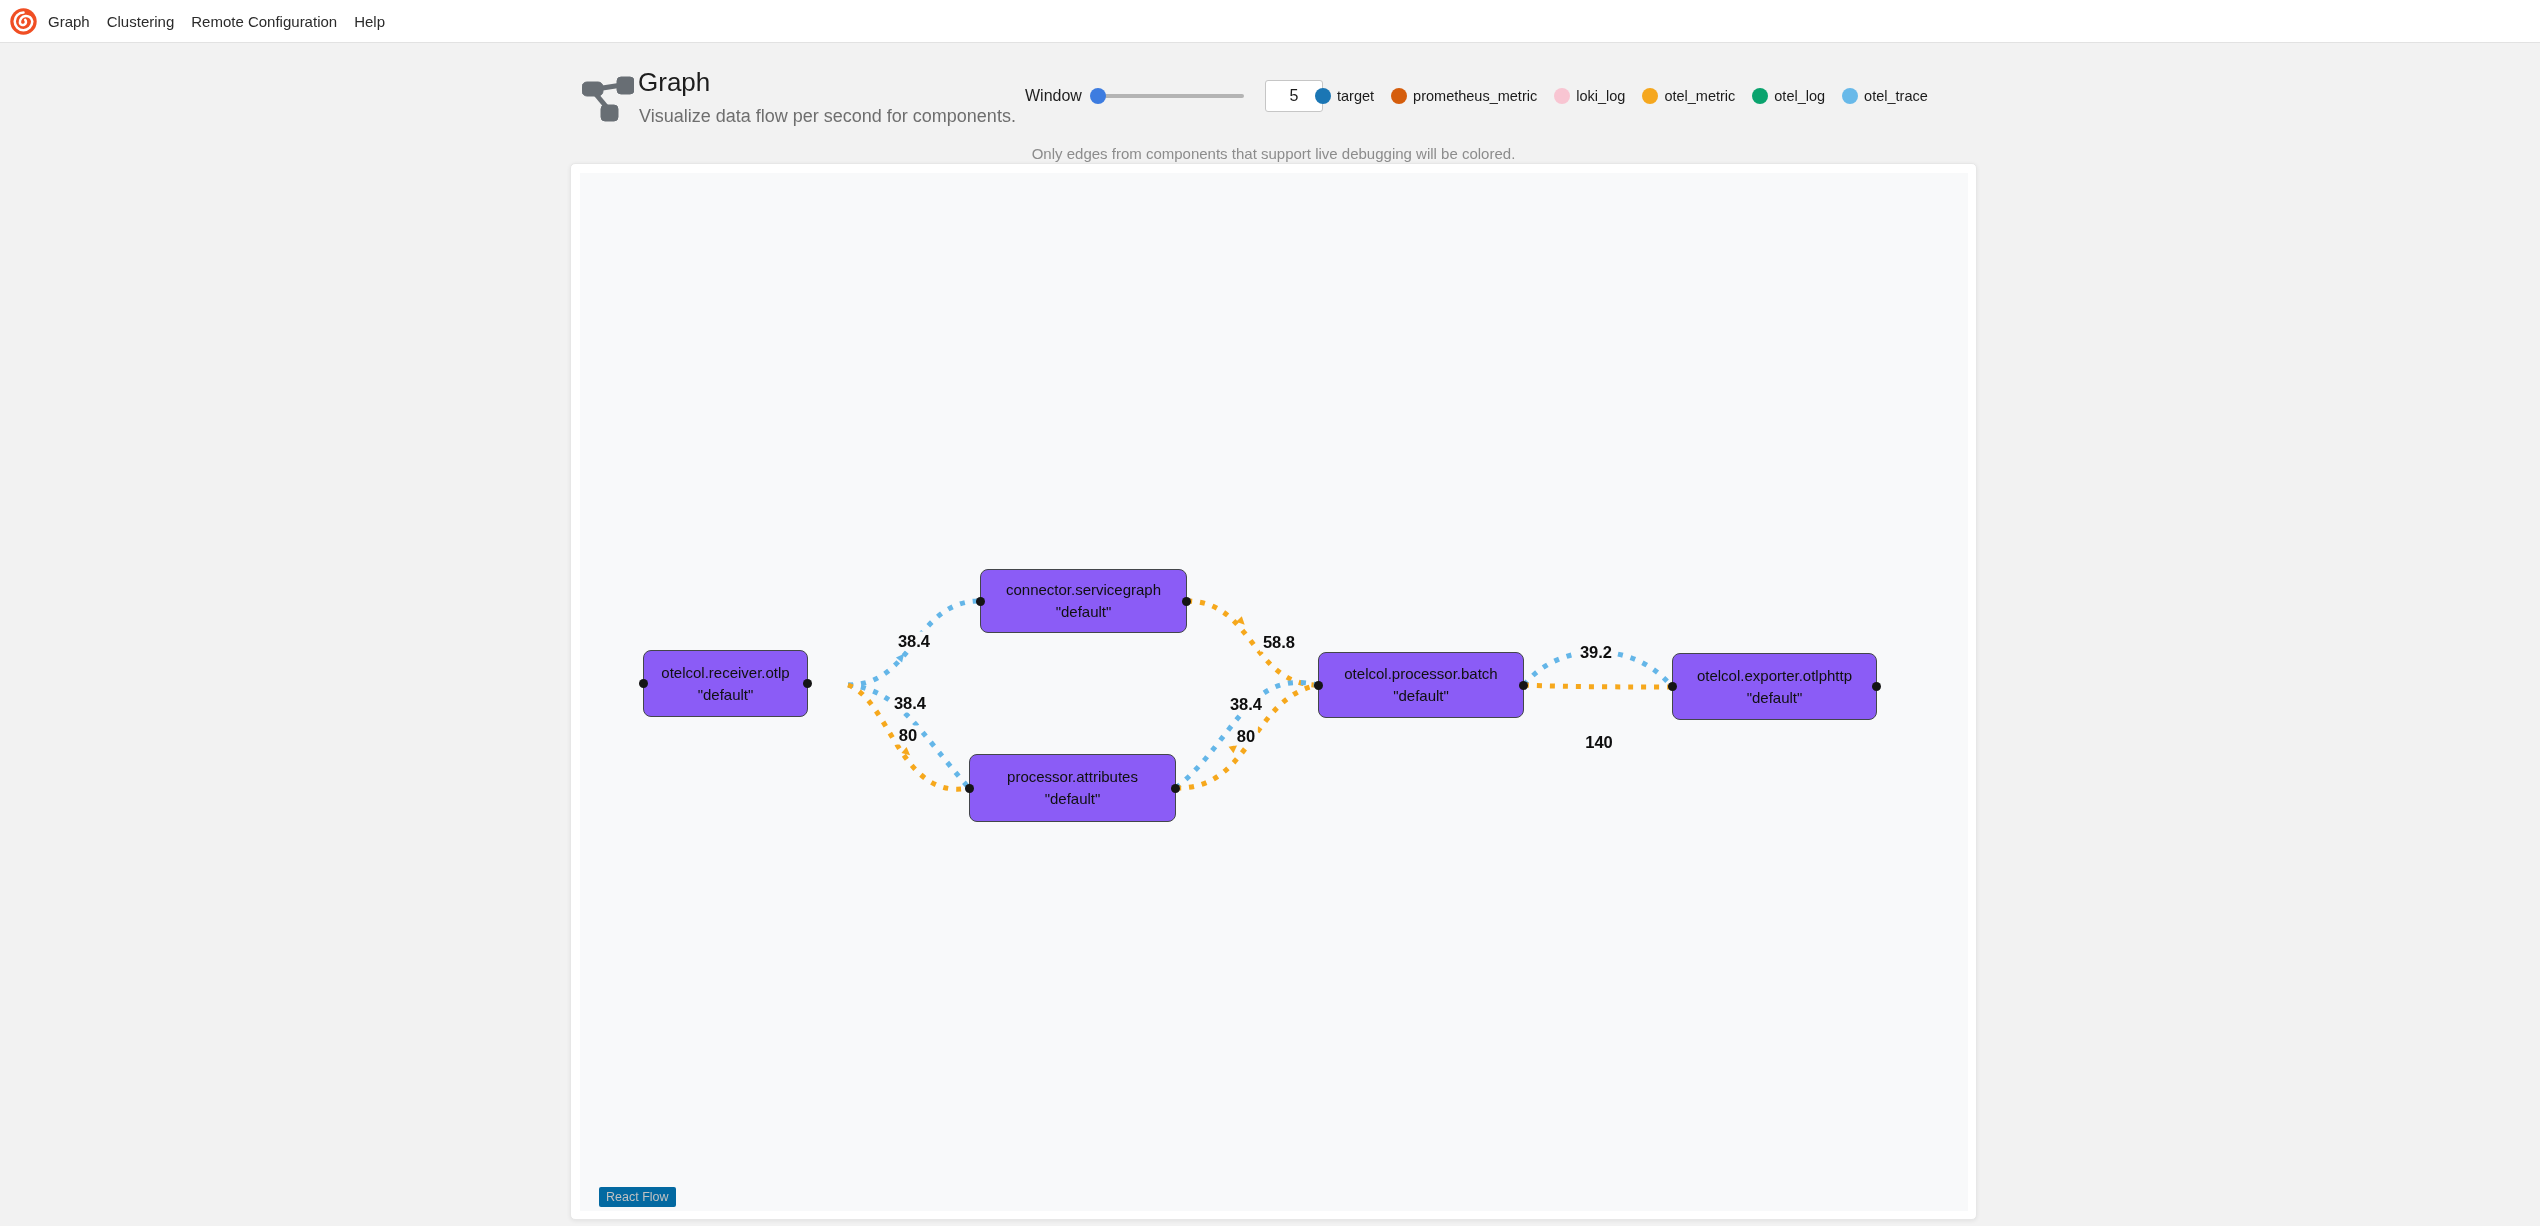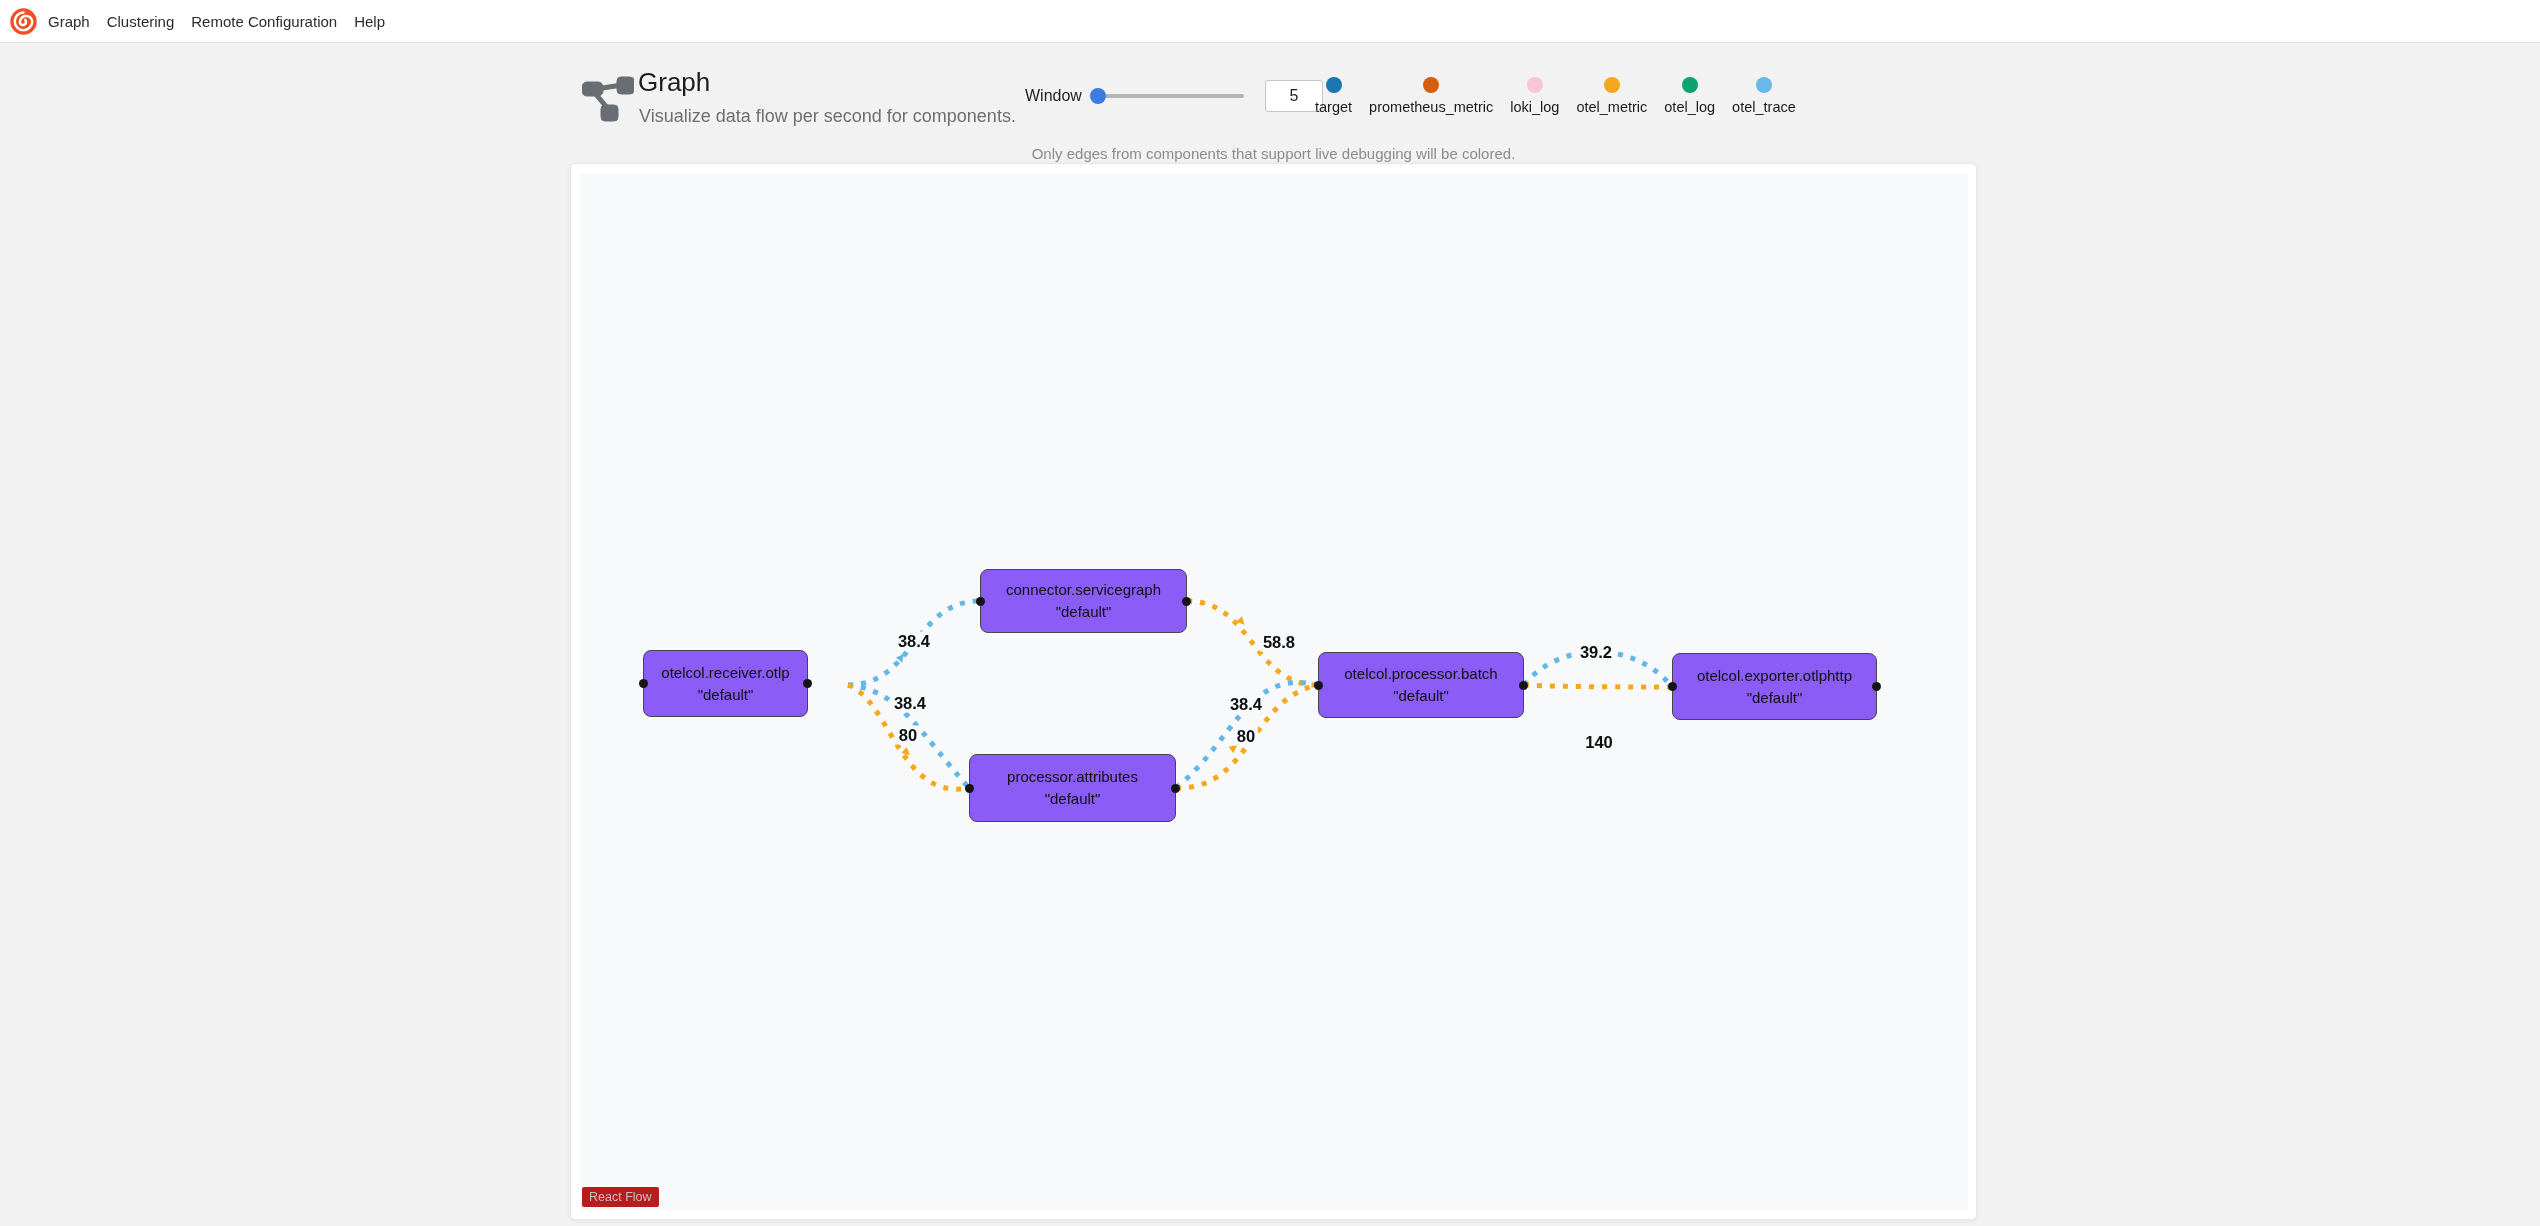--- a/index.html
+++ b/index.html
@@ -21,21 +21,21 @@
   .window-label { position:absolute; left:1025px; top:87px; font-size:16px; color:#1f1f1f; }
   .slider { position:absolute; left:1092px; top:88px; width:152px; height:16px; cursor:pointer; }
   .slider .track { position:absolute; left:0; top:6px; width:152px; height:4px; background:#b4b4b4; border-radius:2px; }
   .slider .fill  { position:absolute; left:0; top:6px; width:10px; height:4px; background:#3d7ce0; border-radius:2px; }
   .slider .thumb { position:absolute; left:-2px; top:0; width:16px; height:16px; background:#3d7ce0; border-radius:50%; }
   .window-input { position:absolute; left:1265px; top:80px; width:58px; height:32px; border:1px solid #c6c6c6;
                   border-radius:3px; background:#fff; text-align:center; font-size:16px; color:#1d1d1d;
                   font-family:"Liberation Sans", sans-serif; }
 
   .legend { position:absolute; left:1315px; top:80px; height:32px; display:flex; align-items:center; gap:17px; }
-  .legend-item { display:flex; align-items:center; gap:6px;flex-direction:column; }
+  .legend-item { display:flex; align-items:center; gap:6px; }
   .legend-dot { width:16px; height:16px; border-radius:50%; flex:0 0 auto; }
   .legend-item span { font-size:14.5px; color:#1b1b1b; white-space:nowrap; }
 
   .note { position:absolute; left:570px; top:145px; width:1407px; text-align:center;
           font-size:15px; color:#8c8c8c; }
 
   
   .card { position:absolute; left:570px; top:163px; width:1407px; height:1057px; background:#ffffff;
           border-radius:5px; border:1px solid #e7e7e7; box-shadow:0 1px 4px rgba(0,0,0,.07); }
   .canvas { position:absolute; left:9px; top:9px; width:1388px; height:1038px; background:#f8f9fa;
@@ -48,21 +48,21 @@
   .node { position:absolute; background:#8b5cf6; border:1.5px solid #43464a; border-radius:8px;
           display:flex; flex-direction:column; align-items:center; justify-content:center;
           font-size:15px; line-height:1.45; color:#101010; text-align:center; cursor:grab; }
   .handle { position:absolute; top:50%; width:9px; height:9px; margin-top:-4.5px; background:#151515;
             border-radius:50%; }
   .handle.l { left:-5px; } .handle.r { right:-5px; }
 
   .edge-label { position:absolute; transform:translate(-50%,-50%); font-size:16.5px; font-weight:bold;
                 color:#0e0e0e; background:#f8f9fa; padding:0 3px; white-space:nowrap; }
 
-  .attribution { position:absolute; left:2px; bottom:4px; background:#b91c1c; padding:3px 7px;
+  .attribution { position:absolute; left:19px; bottom:4px; background:#0369a1; padding:3px 7px;
                  border-radius:2px; font-size:12.5px; color:#c2c2c2; }
 </style>
 </head>
 <body>
 
 <header class="topbar">
   <svg class="logo" viewBox="0 0 27 27">
     <circle cx="13.5" cy="13.5" r="13.2" fill="#f04e23"></circle>
     <path d="M 13.5,4.6 A 8.8,8.8 0 1 0 22.3,13.5 A 6.2,6.2 0 1 0 9.9,14.8 A 3.1,3.1 0 1 0 15.2,11.9" fill="none" stroke="#ffffff" stroke-width="2.5" stroke-linecap="round"></path>
   </svg>

